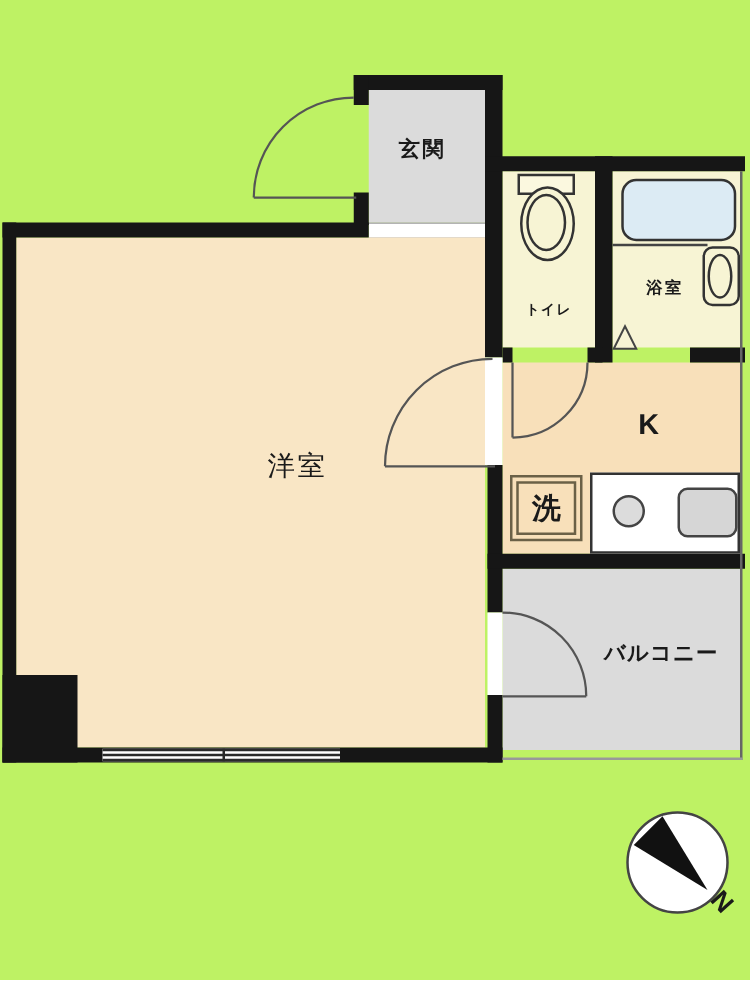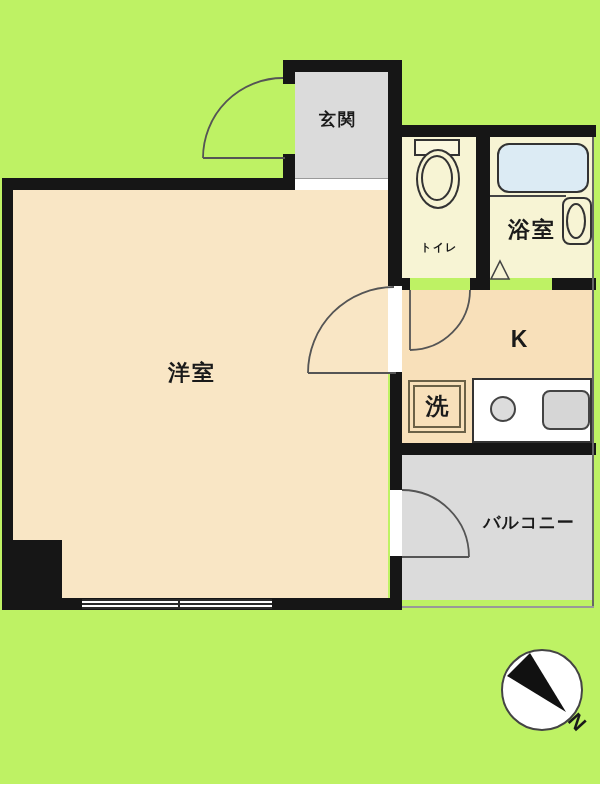--- a/index.html
+++ b/index.html
@@ -92,22 +92,22 @@
       <g>
           <path d="M 402 490 A 67 67 0 0 1 469 557"></path>
           <path d="M 402 557 L 469 557"></path>
         </g>
     </g>
     <path d="M 500 261 L 509 279 L 491 279 Z" stroke="#444" stroke-width="1.6" fill="#F7F4D4"></path>
   </svg>
 
   <div class="abs lbl" style="left:303px;top:106px;width:70px;height:26px;font-size:17px;letter-spacing:2px;">玄関</div>
   <div class="abs lbl" style="left:405px;top:238px;width:68px;height:18px;font-size:11px;letter-spacing:1px;">トイレ</div>
-  <div class="abs lbl" style="left:494px;top:218px;width:76px;height:24px;font-size:22px;letter-spacing:2px;">浴室</div>
-  <div class="abs" style="left:122px;top:358px;width:140px;text-align:center;font-weight:700;">
+  <div class="abs lbl" style="left:494px;top:218px;width:76px;height:24px;font-size:13px;letter-spacing:2px;">浴室</div>
+  <div class="abs" style="left:122px;top:358px;width:140px;text-align:right;font-weight:400;">
     <div style="font-size:22px;letter-spacing:2px;">洋室</div>
   </div>
   <div class="abs lbl" style="left:499px;top:324px;width:40px;height:30px;font-size:23px;">K</div>
   <div class="abs lbl" style="left:408px;top:380px;width:58px;height:53px;font-size:23px;">洗</div>
   <div class="abs lbl" style="left:455px;top:511px;width:148px;height:22px;font-size:17px;letter-spacing:1px;">バルコニー</div>
 
   <svg class="abs" style="left:496px;top:644px;" width="96" height="96" viewBox="0 0 96 96">
     <circle cx="46" cy="46" r="40" fill="#ffffff" stroke="#444" stroke-width="2"></circle>
     <polygon points="34,9 11,32 70,68" fill="#111"></polygon>
   </svg>

